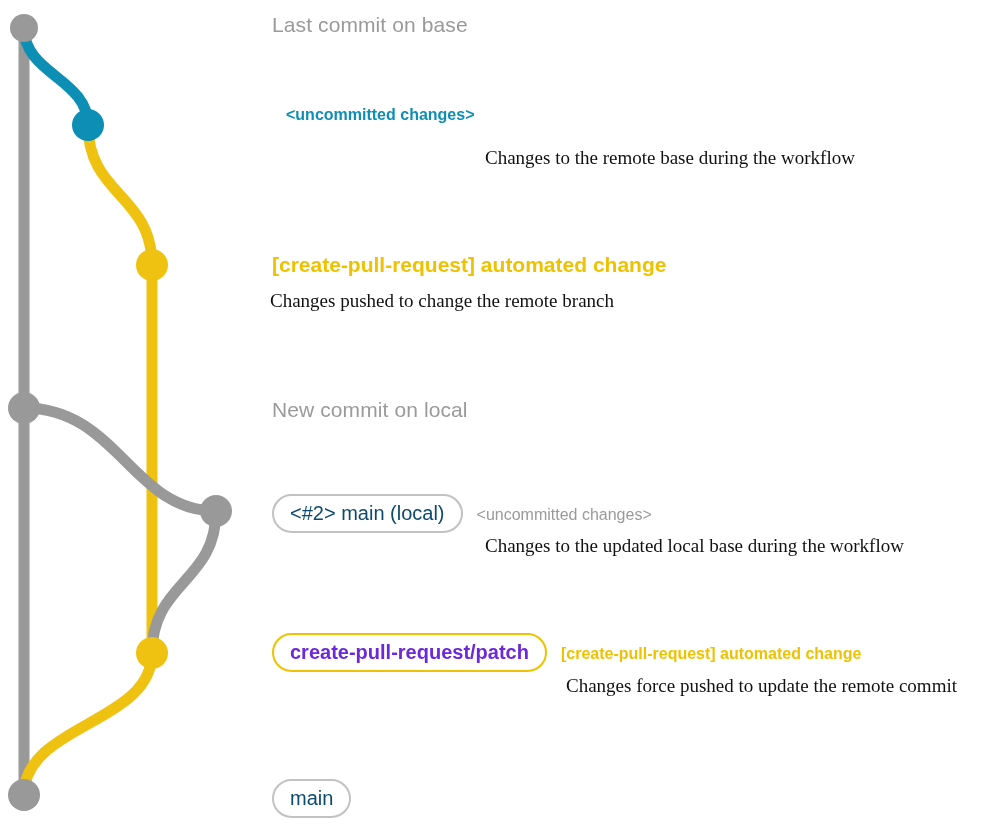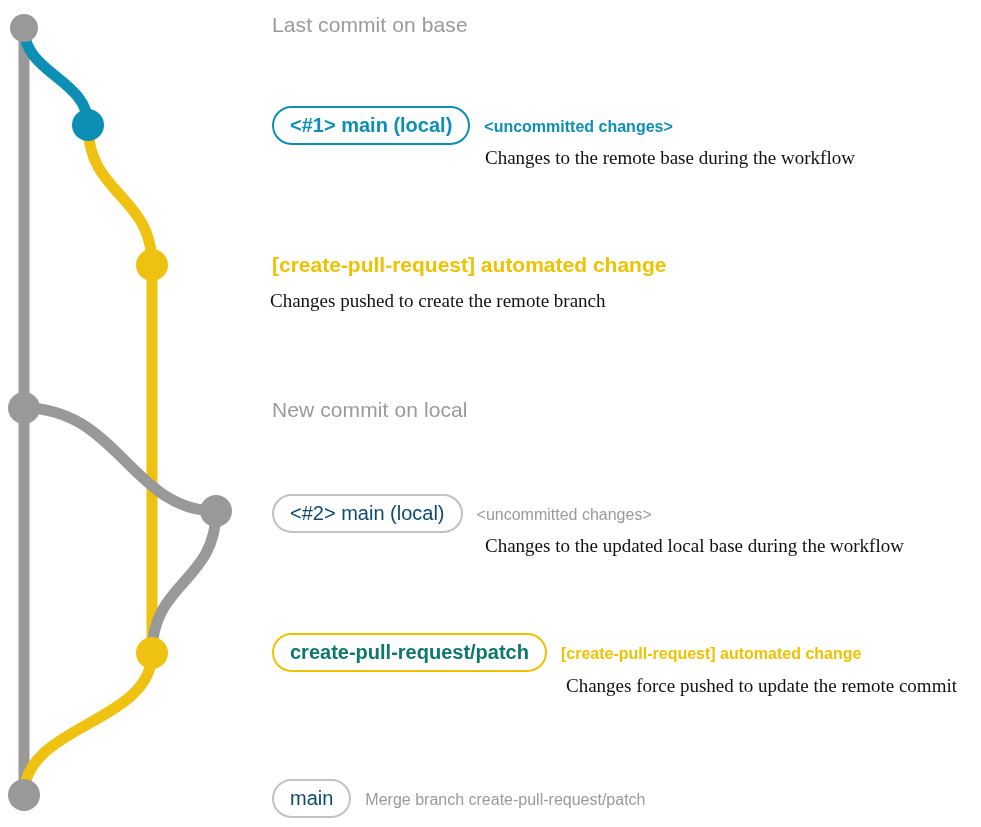--- a/index.html
+++ b/index.html
@@ -46,21 +46,21 @@
     display: inline-block;
     border: 2px solid #bdbdbd;
     border-radius: 22px;
     padding: 7px 16px 8px 16px;
     font-size: 20px;
     font-weight: 700;
     line-height: 1;
     background: #ffffff;
   }
   .badge.blue   { border-color: #0d8fb5; color: #0d8fb5; }
-  .badge.yellow { border-color: #eec200; color: #0f766e; }
+  .badge.yellow { border-color: #eec200; color: #6d28d9; }
   .badge.gray   { border-color: #c2c2c2; color: #0c4a6e; font-weight: 400; }
 
   
   .subject {
     font-size: 16px;
     font-weight: 700;
     margin-left: 14px;
   }
   .subject.blue   { color: #0d8fb5; }
   .subject.yellow { color: #eec200; }
@@ -109,42 +109,40 @@
   <circle cx="216" cy="511" r="16" fill="#999999"></circle>
   <circle cx="152" cy="653" r="16" fill="#efc211"></circle>
   <circle cx="24" cy="795" r="16" fill="#999999"></circle>
 </svg>
 
 <div class="row" style="left:255px; top:13px;">
   <span class="heading gray">Last commit on base</span>
 </div>
 
 <div class="row" style="left:255px; top:106px;">
-  <span class="badge blue">&lt;#1&gt; main (local)</span>
   <span class="subject blue">&lt;uncommitted changes&gt;</span>
 </div>
 <div class="desc" style="left:485px; top:147px;">Changes to the remote base during the workflow</div>
 
 <div class="row" style="left:255px; top:253px;">
   <span class="subject-solo yellow">[create-pull-request] automated change</span>
 </div>
-<div class="desc" style="left:270px; top:290px;">Changes pushed to create the remote branch</div>
+<div class="desc" style="left:270px; top:290px;">Changes pushed to change the remote branch</div>
 
 <div class="row" style="left:255px; top:398px;">
   <span class="heading gray">New commit on local</span>
 </div>
 
 <div class="row" style="left:255px; top:494px;">
   <span class="badge gray">&lt;#2&gt; main (local)</span>
   <span class="subject gray">&lt;uncommitted changes&gt;</span>
 </div>
 <div class="desc" style="left:485px; top:535px;">Changes to the updated local base during the workflow</div>
 
 <div class="row" style="left:255px; top:633px;">
   <span class="badge yellow">create-pull-request/patch</span>
   <span class="subject yellow">[create-pull-request] automated change</span>
 </div>
 <div class="desc" style="left:566px; top:675px;">Changes force pushed to update the remote commit</div>
 
 <div class="row" style="left:255px; top:779px;">
   <span class="badge gray">main</span>
-  <span class="subject gray">Merge branch create-pull-request/patch</span>
 </div>
 
 </body></html>

